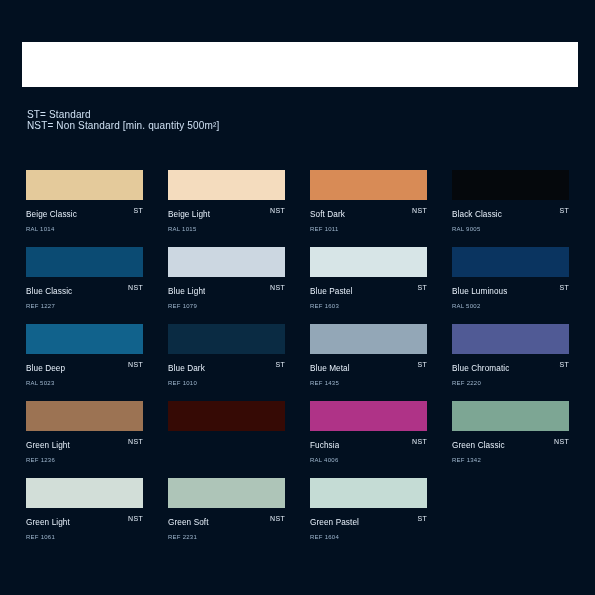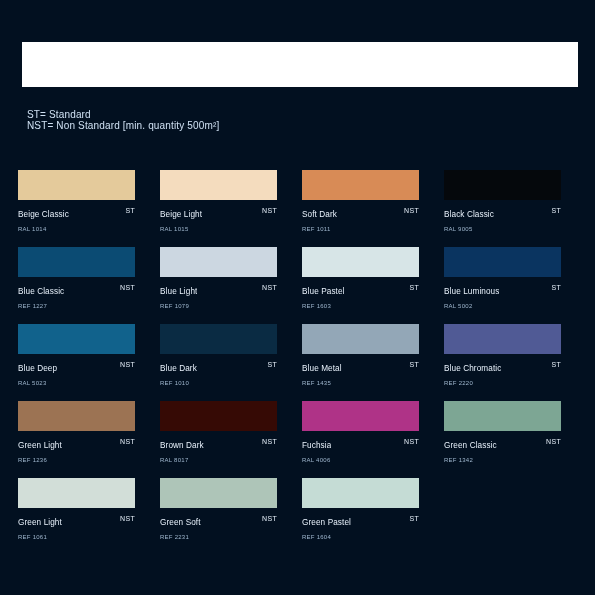--- a/index.html
+++ b/index.html
@@ -32,21 +32,21 @@
     line-height: 10.5px;
     letter-spacing: 0.15px;
     white-space: nowrap;
   }
   #legend div {
     white-space: nowrap;
   }
 
   #grid {
     position: absolute;
-    left: 18px;
+    left: 26px;
     top: 170px;
     width: 545px;
     display: grid;
     grid-template-columns: repeat(4, 117px);
     grid-column-gap: 25px;
     grid-row-gap: 21px;
   }
 
   .swatch-cell {
     width: 117px;
@@ -152,21 +152,20 @@
     <div class="swatch-cell">
       <div class="chip" style="background: rgb(80, 90, 149);"></div>
       <div class="meta"><span class="name">Blue Chromatic</span><span class="avail">ST</span><div class="code">REF 2220</div></div>
     </div>
     <div class="swatch-cell">
       <div class="chip" style="background: rgb(156, 115, 83);"></div>
       <div class="meta"><span class="name">Green Light</span><span class="avail">NST</span><div class="code">REF 1236</div></div>
     </div>
     <div class="swatch-cell">
       <div class="chip" style="background: rgb(54, 10, 5);"></div>
-      <div class="meta"><span class="name">Brown Dark</span><span class="avail">NST</span><div class="code">RAL 8017</div></div>
     </div>
     <div class="swatch-cell">
       <div class="chip" style="background: rgb(175, 51, 135);"></div>
       <div class="meta"><span class="name">Fuchsia</span><span class="avail">NST</span><div class="code">RAL 4006</div></div>
     </div>
     <div class="swatch-cell">
       <div class="chip" style="background: rgb(125, 166, 148);"></div>
       <div class="meta"><span class="name">Green Classic</span><span class="avail">NST</span><div class="code">REF 1342</div></div>
     </div>
     <div class="swatch-cell">

